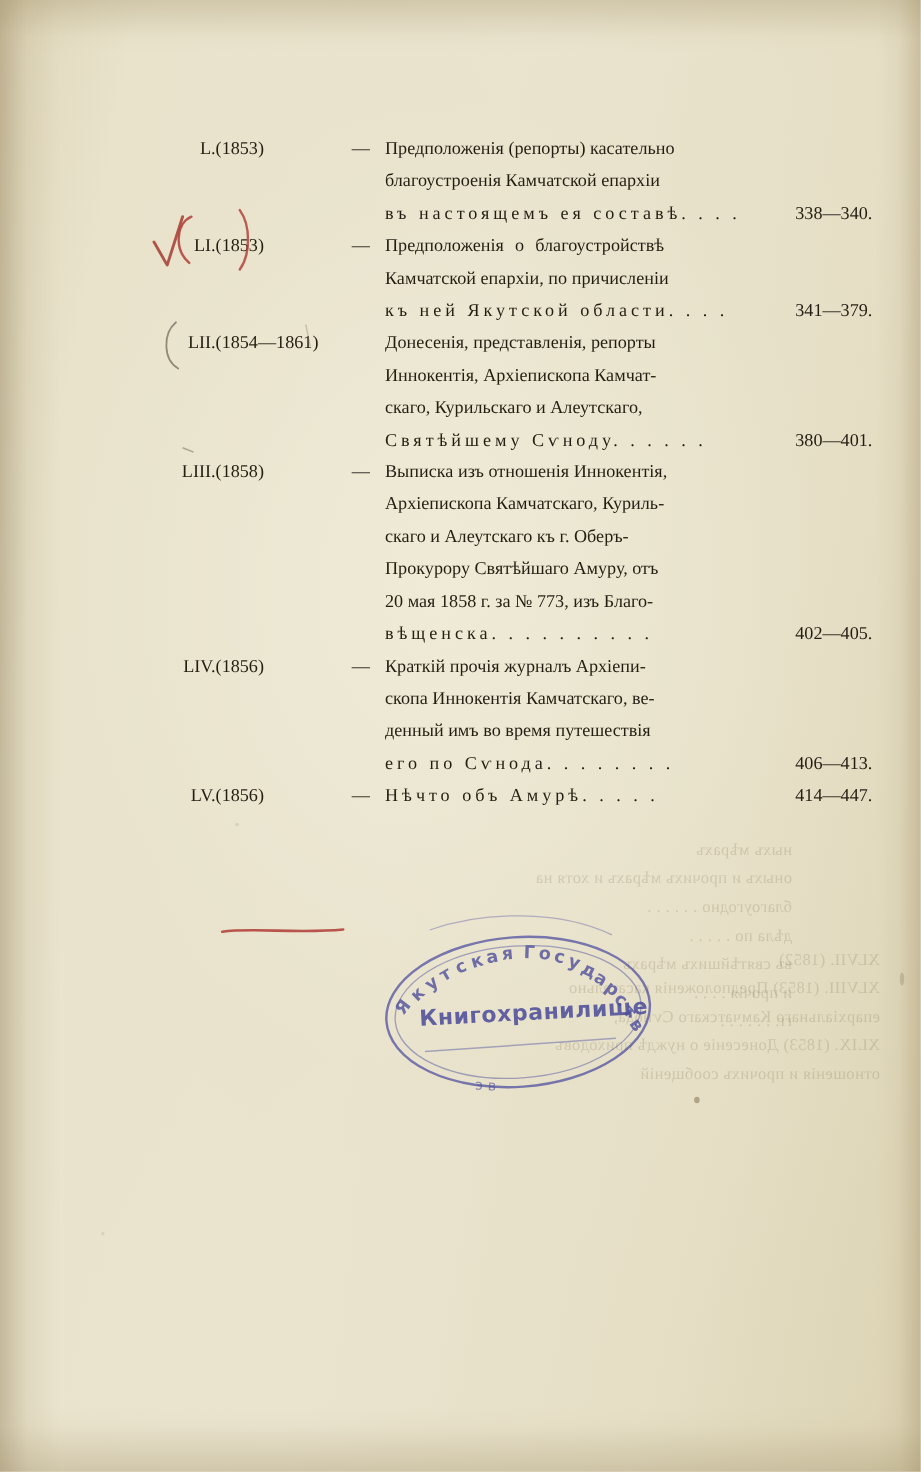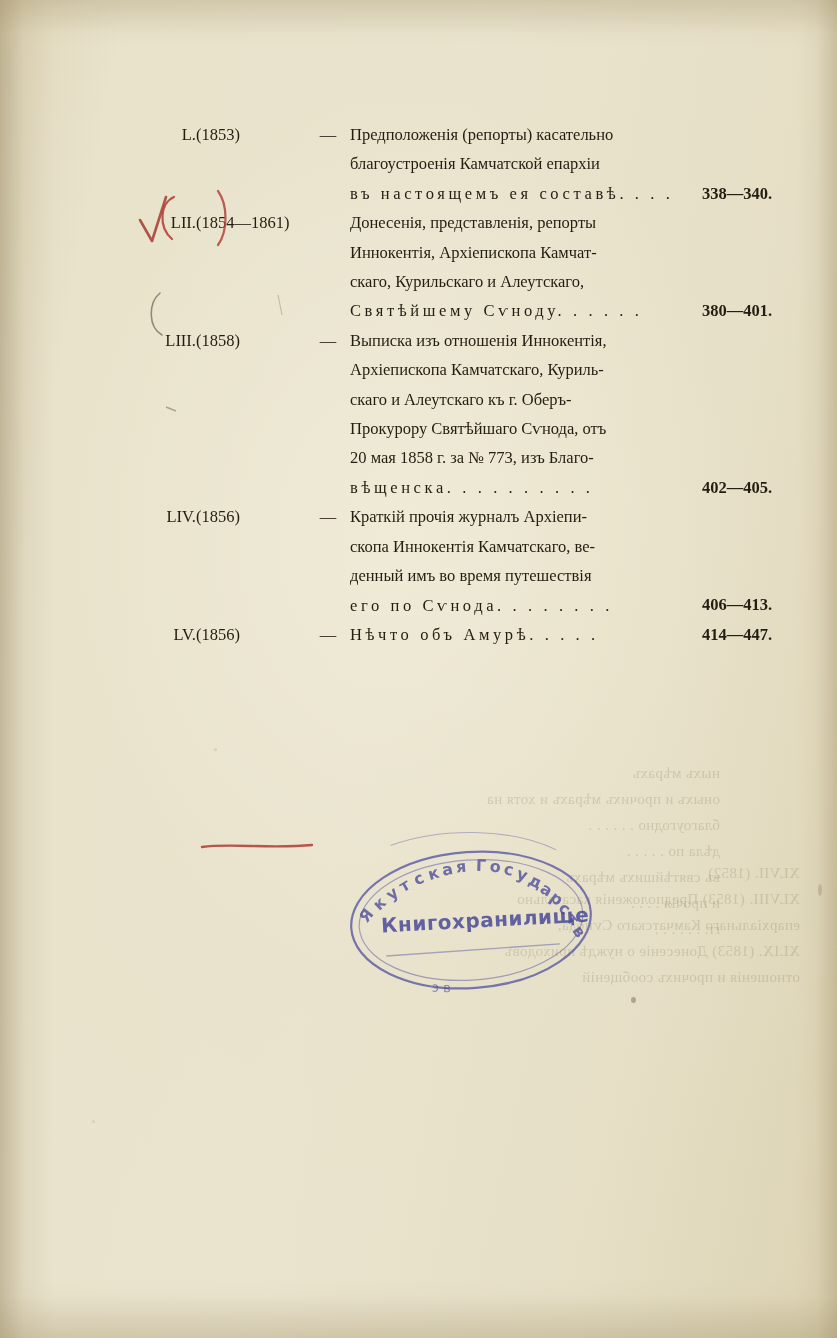--- a/index.html
+++ b/index.html
@@ -99,25 +99,24 @@
   }
   td.dash {
     text-align: center;
     width: 44px;
   }
   td.title {
     width: 352px;
     white-space: normal;
   }
   td.pages {
-    text-align: left;
+    text-align: center;
     padding-left: 10px;
     width: 112px;
     white-space: nowrap;
-    font-weight: bold;
   }
   .title-line {
     display: block;
     white-space: nowrap;
   }
   .leader {
     letter-spacing: 3.6px;
   }
   .entry-row td { padding-top: 0; }
   .pages-cell span { display: block; }
@@ -227,20 +226,35 @@
         <span class="title-line">благоустроенія Камчатской епархіи</span>
         <span class="title-line leader">въ настоящемъ ея составѣ.  .  .  .</span>
       </td>
       <td class="pages pages-cell">
         <span style="height:29.4px"></span>
             <span style="height:29.4px"></span>
         <span>338—340.</span>
       </td>
     </tr>
 
+    <tr class="entry-row">
+      <td class="num">LI.</td>
+      <td class="year">(1853)</td>
+      <td class="dash">—</td>
+      <td class="title">
+        <span class="title-line ws1">Предположенія  о  благоустройствѣ</span>
+        <span class="title-line">Камчатской епархіи, по причисленіи</span>
+        <span class="title-line leader">къ ней Якутской области.  .  .  .</span>
+      </td>
+      <td class="pages pages-cell">
+        <span style="height:29.4px"></span>
+            <span style="height:29.4px"></span>
+        <span>341—379.</span>
+      </td>
+    </tr>
 
     <tr class="entry-row">
       <td class="num">LII.</td>
       <td class="year" colspan="2" style="width:154px">(1854—1861)</td>
       <td class="title">
         <span class="title-line">Донесенія,  представленія,  репорты</span>
         <span class="title-line">Иннокентія,  Архіепископа  Камчат-</span>
         <span class="title-line">скаго,  Курильскаго  и  Алеутскаго,</span>
         <span class="title-line leader">Святѣйшему Сѵноду.  .  .  .  .  .</span>
       </td>
@@ -253,21 +267,21 @@
     </tr>
 
     <tr class="entry-row">
       <td class="num">LIII.</td>
       <td class="year">(1858)</td>
       <td class="dash">—</td>
       <td class="title">
         <span class="title-line">Выписка изъ отношенія Иннокентія,</span>
         <span class="title-line">Архіепископа Камчатскаго, Куриль-</span>
         <span class="title-line">скаго  и  Алеутскаго  къ  г.  Оберъ-</span>
-        <span class="title-line">Прокурору  Святѣйшаго  Сѵнода,  отъ</span>
+        <span class="title-line">Прокурору  Святѣйшаго  Амуру,  отъ</span>
         <span class="title-line">20 мая 1858 г.  за № 773,  изъ Благо-</span>
         <span class="title-line leader">вѣщенска. .  .  .  .  .  .  .  .  .</span>
       </td>
       <td class="pages pages-cell">
         <span style="height:29.4px"></span>
             <span style="height:29.4px"></span>
             <span style="height:29.4px"></span>
         <span style="height:29.4px"></span>
             <span style="height:29.4px"></span>
         <span>402—405.</span>

